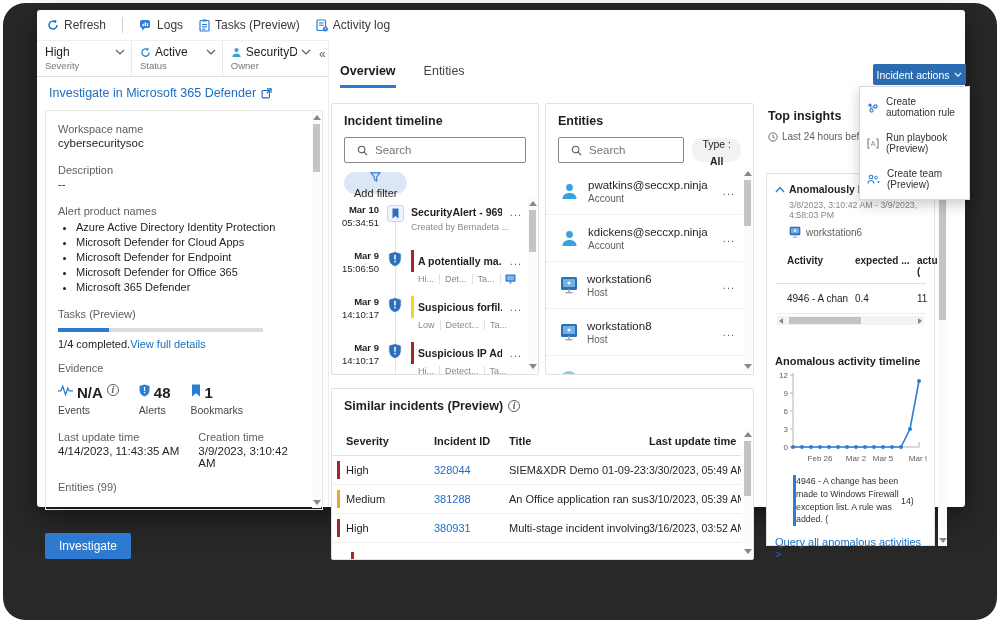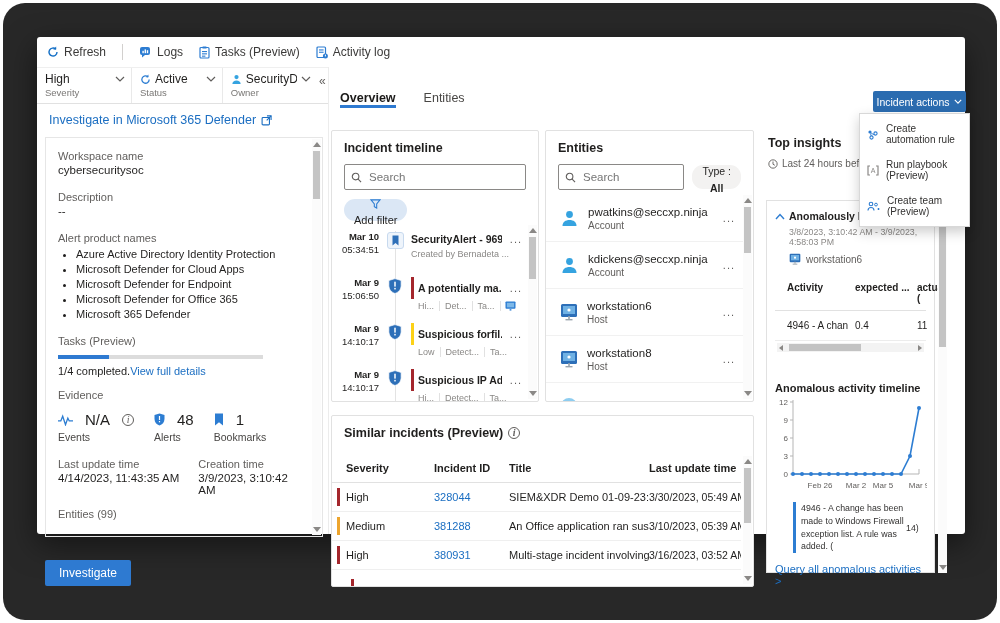--- a/index.html
+++ b/index.html
@@ -1,19 +1,19 @@
 <!DOCTYPE html>
 <html><head>
 <meta charset="utf-8">
 <style>
   html,body{margin:0;padding:0;}
   body{width:1000px;height:623px;position:relative;background:#fff;
        font-family:"Liberation Sans",sans-serif;color:#323130;overflow:hidden;}
   .mat{position:absolute;left:3px;top:3px;right:3px;bottom:3px;background:#282828;border-radius:22px;}
-  .window{position:absolute;left:37px;top:37px;width:928px;height:497px;background:#fff;
+  .window{position:absolute;left:37px;top:10px;width:928px;height:497px;background:#fff;
           border-radius:3px;box-shadow:0 10px 30px rgba(0,0,0,.5);}
   svg{display:block;}
   
   .tb{position:absolute;left:0;top:0;right:0;height:30px;display:flex;align-items:center;
       gap:16px;padding-left:10px;font-size:12px;color:#3b3a39;}
   .tb-item{display:flex;align-items:center;gap:5px;cursor:pointer;}
   .tb-div{width:1px;height:16px;background:#d2d0ce;}
   
   .filterbar{position:absolute;left:0;top:30px;width:291px;height:35px;
              border-top:1px solid #efefef;border-bottom:1px solid #e1e1e1;display:flex;}
@@ -33,51 +33,51 @@
   .infobox-content{padding:12px 20px 8px 12px;font-size:11.5px;}
   .lbl{color:#605e5c;font-size:11px;}
   .val-dark{color:#201f1e;font-size:11.5px;margin-top:2px;}
   .group{margin-bottom:15px;}
   .prodlist{margin:4px 0 0 18px;padding:0;font-size:11px;color:#201f1e;}
   .prodlist li{margin-bottom:3px;}
   .ptrack{height:4px;background:#dcdcdc;margin:8px 0 6px 0;width:205px;}
   .pfill{height:100%;background:#2e7ad1;}
   .inline-link{color:#1b6ec2;cursor:pointer;}
   .stats{display:flex;gap:20px;margin-top:10px;}
-  .stat-top{display:flex;align-items:center;gap:12px;font-size:15px;font-weight:normal;color:#201f1e;}
+  .stat-top{display:flex;gap:4px;font-size:15px;font-weight:bold;color:#201f1e;}
   .stat-lbl{font-size:10.5px;color:#484644;margin-top:3px;}
   .times{display:flex;margin-top:4px;}
   .times .col1{width:148px;}
   .vscroll{position:absolute;width:9px;background:#fbfbfb;}
   .vs-arrow{position:absolute;left:1px;width:0;height:0;border-left:4px solid transparent;border-right:4px solid transparent;}
   .vs-up{top:3px;border-bottom:5px solid #8a8886;}
   .vs-down{bottom:3px;border-top:5px solid #8a8886;}
   .vs-thumb{position:absolute;left:1px;width:7px;background:#c4c4c4;}
   .investigate{position:absolute;left:8px;top:523px;width:86px;height:26px;background:#2e7ad1;
                color:#fff;font-size:12px;border:none;border-radius:2px;cursor:pointer;
                font-family:"Liberation Sans",sans-serif;}
   
   .tabs{position:absolute;left:303px;top:54px;display:flex;gap:28px;font-size:12.5px;}
-  .tab{color:#484644;cursor:pointer;}
+  .tab{padding-bottom:7px;color:#484644;cursor:pointer;}
   .tab.active{color:#1b1a19;font-weight:bold;border-bottom:3px solid #2e7ad1;}
   .ia-btn{position:absolute;left:836px;top:54px;width:93px;height:21px;background:#2b6cb0;color:#fff;
           font-size:10.5px;display:flex;align-items:center;justify-content:center;gap:5px;
           border-radius:2px;cursor:pointer;}
   .ia-menu{position:absolute;left:822px;top:76px;width:109px;background:#fff;border:1px solid #d8d8d8;
            box-shadow:0 5px 12px rgba(0,0,0,.2);z-index:20;padding:2px 0;}
   .ia-item{display:flex;align-items:center;gap:7px;padding:7px 7px;font-size:10px;color:#323130;cursor:pointer;}
   
   .card{position:absolute;background:#fff;border:1px solid #e1e1e1;border-radius:2px;overflow:hidden;}
   #card-timeline{left:294px;top:93px;width:206px;height:270px;}
   #card-entities{left:508px;top:93px;width:207px;height:270px;}
   #card-similar{left:294px;top:378px;width:421px;height:170px;}
   .card-title{font-size:12.5px;font-weight:bold;color:#201f1e;padding:10px 12px 0 12px;
               display:flex;align-items:center;gap:5px;}
   .searchrow{display:flex;align-items:center;gap:8px;padding:9px 12px 0 12px;}
-  .searchbox{flex:1;height:24px;border:1px solid #8a8886;border-radius:2px;display:flex;align-items:center;padding:0 6px;gap:5px;background:#fff;}
+  .searchbox{flex:1;height:24px;border:1px solid #8a8886;border-radius:2px;display:flex;align-items:center;padding:0 12px;gap:5px;background:#fff;}
   .searchbox input{border:none;outline:none;width:100%;font-size:11.5px;color:#323130;
                    font-family:"Liberation Sans",sans-serif;background:transparent;}
   .pill{display:inline-flex;align-items:center;gap:5px;height:22px;padding:0 10px;border-radius:11px;
         font-size:11px;color:#201f1e;cursor:pointer;flex-direction:column;}
   .addfilter{background:#dbe7f5;margin:9px 0 0 12px;text-align:center;}
   .typepill{background:#f3f2f1;height:24px;font-size:10.5px;white-space:nowrap;}
   
   .tl-wrap{position:absolute;left:0;top:94px;right:10px;bottom:0;overflow:hidden;}
   .tl-line{position:absolute;left:63px;top:4px;bottom:0;width:1px;background:#e3e3e3;}
   .tl-entry{position:relative;display:flex;align-items:flex-start;padding:6px 2px 6px 0;min-height:34px;}
@@ -112,21 +112,21 @@
   .itable{margin-top:12px;font-size:10px;color:#201f1e;}
   .itable .hrow{display:grid;grid-template-columns:68px 62px 1fr;padding:5px 0 6px 12px;font-weight:bold;border-bottom:1px solid #e1e1e1;}
   .itable .drow{display:grid;grid-template-columns:68px 62px 1fr;padding:9px 0 9px 12px;border-bottom:1px solid #ececec;}
   .hscroll{position:relative;height:9px;background:#f3f3f3;margin:2px 2px 0 2px;}
   .hs-thumb{position:absolute;top:1px;left:12px;width:72px;height:7px;background:#c3c3c3;}
   .hs-left{position:absolute;left:2px;top:2px;width:0;height:0;border-top:3px solid transparent;border-bottom:3px solid transparent;border-right:4px solid #8a8886;}
   .hs-right{position:absolute;right:2px;top:2px;width:0;height:0;border-top:3px solid transparent;border-bottom:3px solid transparent;border-left:4px solid #8a8886;}
   .chart-title{font-size:11px;font-weight:bold;color:#201f1e;margin-top:30px;}
   .note{display:flex;margin:8px 0 0 18px;align-items:center;}
   .note-bar{width:3px;background:#2d7dd2;align-self:stretch;flex:none;}
-  .note-text{font-size:8.8px;color:#323130;padding-left:5px;width:103px;line-height:1.45;}
+  .note-text{font-size:8.8px;color:#323130;width:103px;line-height:1.45;}
   .note-suffix{font-size:8.8px;color:#323130;margin-left:2px;}
   .query-link{font-size:11px;color:#1b6ec2;margin-top:10px;cursor:pointer;}
   
   .sim-table{position:absolute;left:0;top:38px;right:12px;bottom:0;overflow:hidden;}
   .sim-hrow{display:grid;grid-template-columns:88px 75px 140px 1fr;padding:8px 0 8px 14px;
             font-size:11px;font-weight:bold;color:#201f1e;border-bottom:1px solid #e1e1e1;}
   .sim-row{position:relative;display:grid;grid-template-columns:88px 75px 140px 1fr;align-items:center;
            padding:0 0 0 14px;height:28px;border-bottom:1px solid #efefef;font-size:11px;color:#201f1e;}
   .sim-bar{position:absolute;left:5px;top:5px;width:3px;height:18px;}
   .sim-id{color:#1b6ec2;cursor:pointer;}

